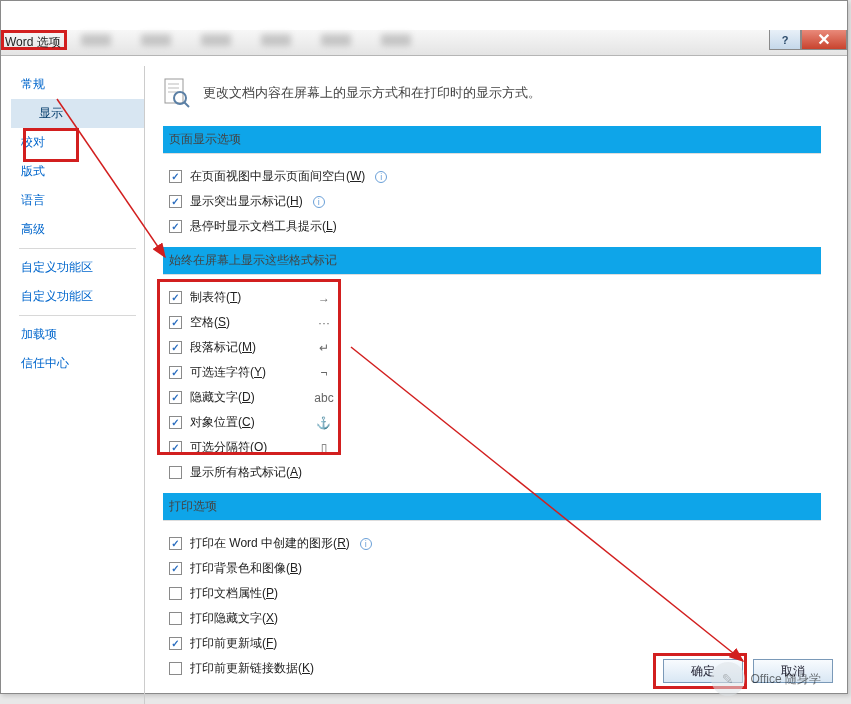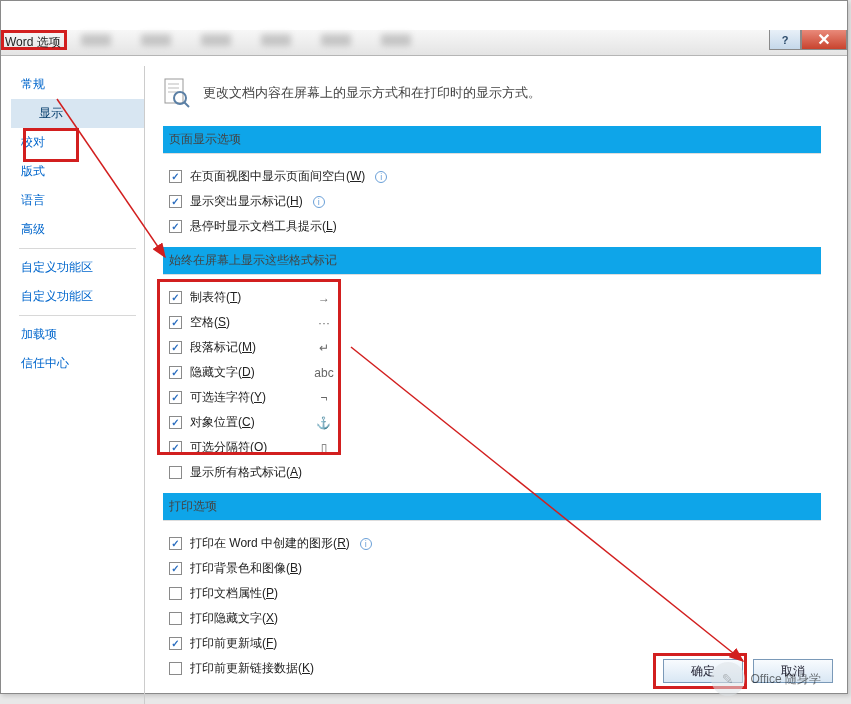--- a/index.html
+++ b/index.html
@@ -359,27 +359,27 @@
               <span class="opt-label">空格(<span class="underline">S</span>)</span>
               <span class="symbol-col">···</span>
             </div>
             <div class="opt-row" style="position: relative;">
               <span class="chk checked"></span>
               <span class="opt-label">段落标记(<span class="underline">M</span>)</span>
               <span class="symbol-col">↵</span>
             </div>
             <div class="opt-row" style="position: relative;">
               <span class="chk checked"></span>
+              <span class="opt-label">可选连字符(<span class="underline">Y</span>)</span>
+              <span class="symbol-col">¬</span>
+            </div>
+            <div class="opt-row" style="position: relative;">
+              <span class="chk checked"></span>
               <span class="opt-label">隐藏文字(<span class="underline">D</span>)</span>
               <span class="symbol-col">abc</span>
-            </div>
-            <div class="opt-row" style="position: relative;">
-              <span class="chk checked"></span>
-              <span class="opt-label">可选连字符(<span class="underline">Y</span>)</span>
-              <span class="symbol-col">¬</span>
             </div>
             <div class="opt-row" style="position: relative;">
               <span class="chk checked"></span>
               <span class="opt-label">对象位置(<span class="underline">C</span>)</span>
               <span class="symbol-col">⚓</span>
             </div>
             <div class="opt-row" style="position: relative;">
               <span class="chk checked"></span>
               <span class="opt-label">可选分隔符(<span class="underline">O</span>)</span>
               <span class="symbol-col">▯</span>

